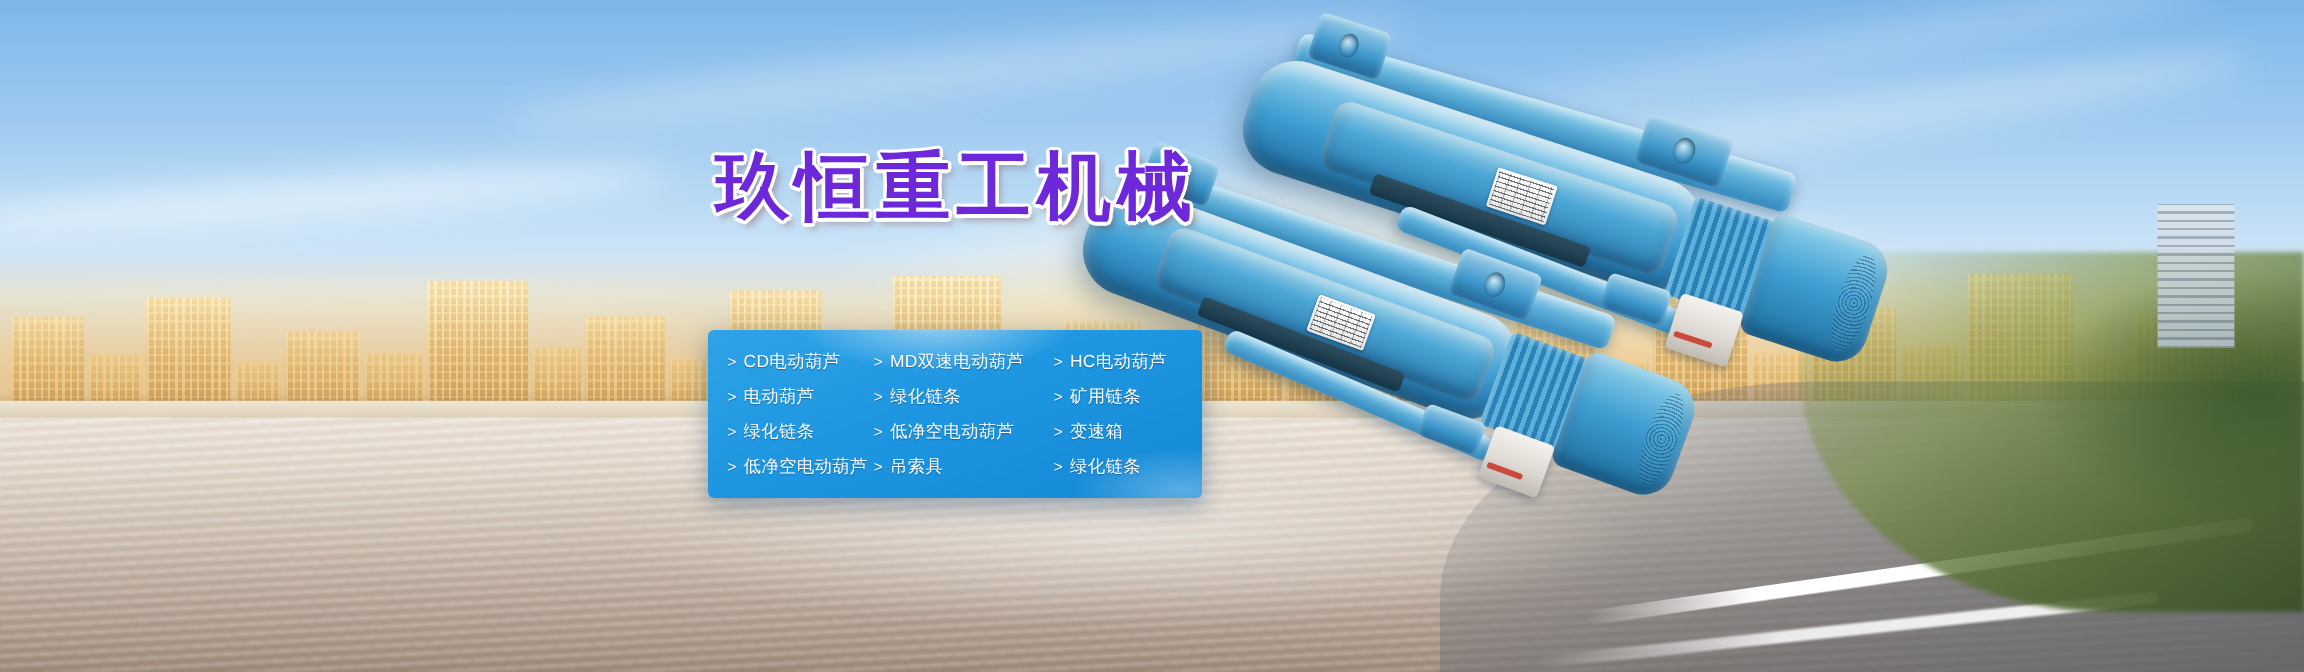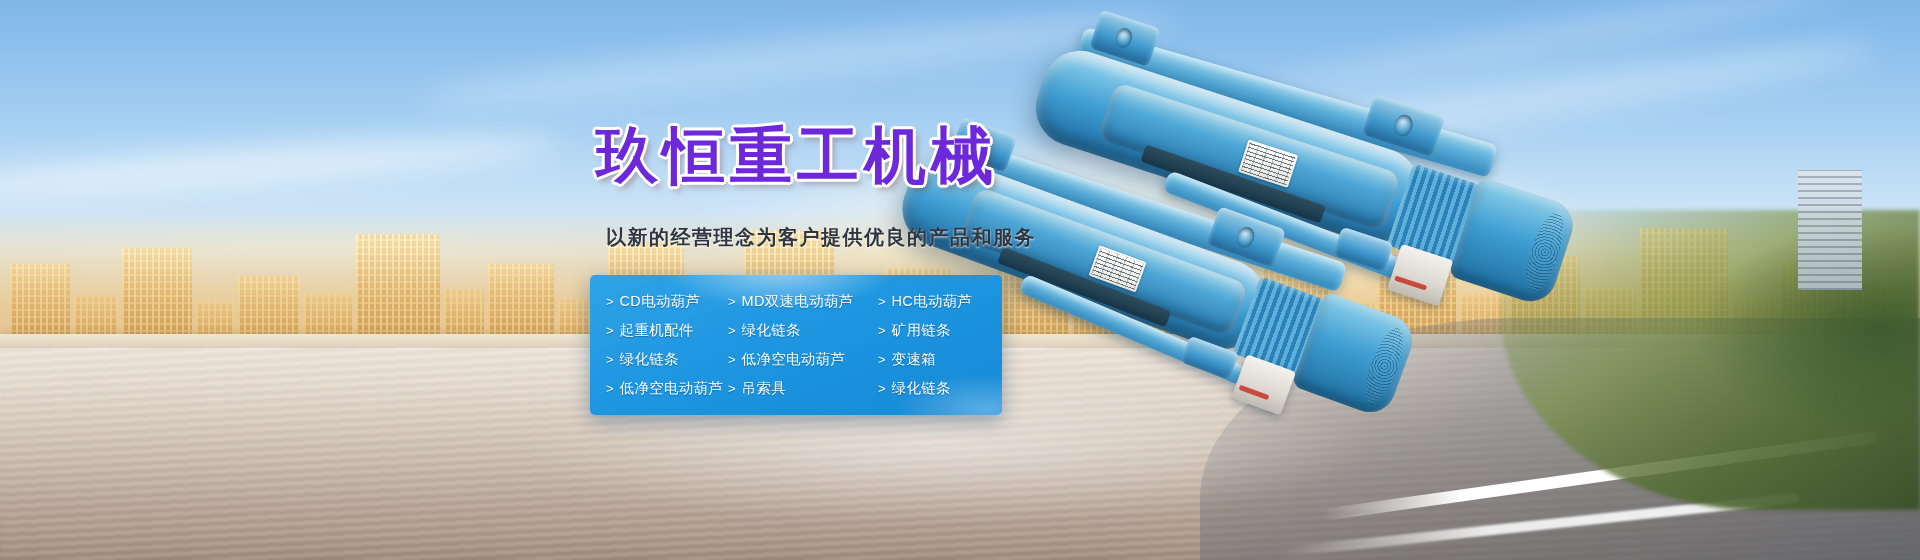--- a/index.html
+++ b/index.html
@@ -307,41 +307,40 @@
     <div class="nameplate" style="left:200px; top:82px;  width:50px;  height:32px;"></div>
     <div class="hook-dark" style="left:110px; top:118px; width:180px; height:17px; transform:rotate(1deg);"></div>
     <div class="beam" style="left:140px; top:140px; width:240px; height:20px; transform:rotate(3deg);"></div>
     <div class="fins" style="left:362px; top:56px;  width:68px;  height:82px;"></div>
     <div class="motorcan" style="left:428px; top:48px;  width:100px; height:100px;"></div>
     <div class="jbox" style="left:376px; top:134px; width:52px;  height:46px;"></div>
     <div class="lug" style="left:316px; top:136px; width:52px;  height:28px;"></div>
   </div>
 
   <div class="headline">玖恒重工机械</div>
-  <div class="subline">以新的经营理念为客户提供优良的产品和服务</div>
 
   <div class="panel">
     <div class="panel-grid">
 
       <div class="pitem">
         <span class="chev">&gt;</span>
         <span class="plabel">CD电动葫芦</span>
       </div>
       <div class="pitem">
         <span class="chev">&gt;</span>
         <span class="plabel">MD双速电动葫芦</span>
       </div>
       <div class="pitem">
         <span class="chev">&gt;</span>
         <span class="plabel">HC电动葫芦</span>
       </div>
 
       <div class="pitem">
         <span class="chev">&gt;</span>
-        <span class="plabel">起重机配件</span>
+        <span class="plabel">电动葫芦</span>
       </div>
       <div class="pitem">
         <span class="chev">&gt;</span>
         <span class="plabel">绿化链条</span>
       </div>
       <div class="pitem">
         <span class="chev">&gt;</span>
         <span class="plabel">矿用链条</span>
       </div>
 

